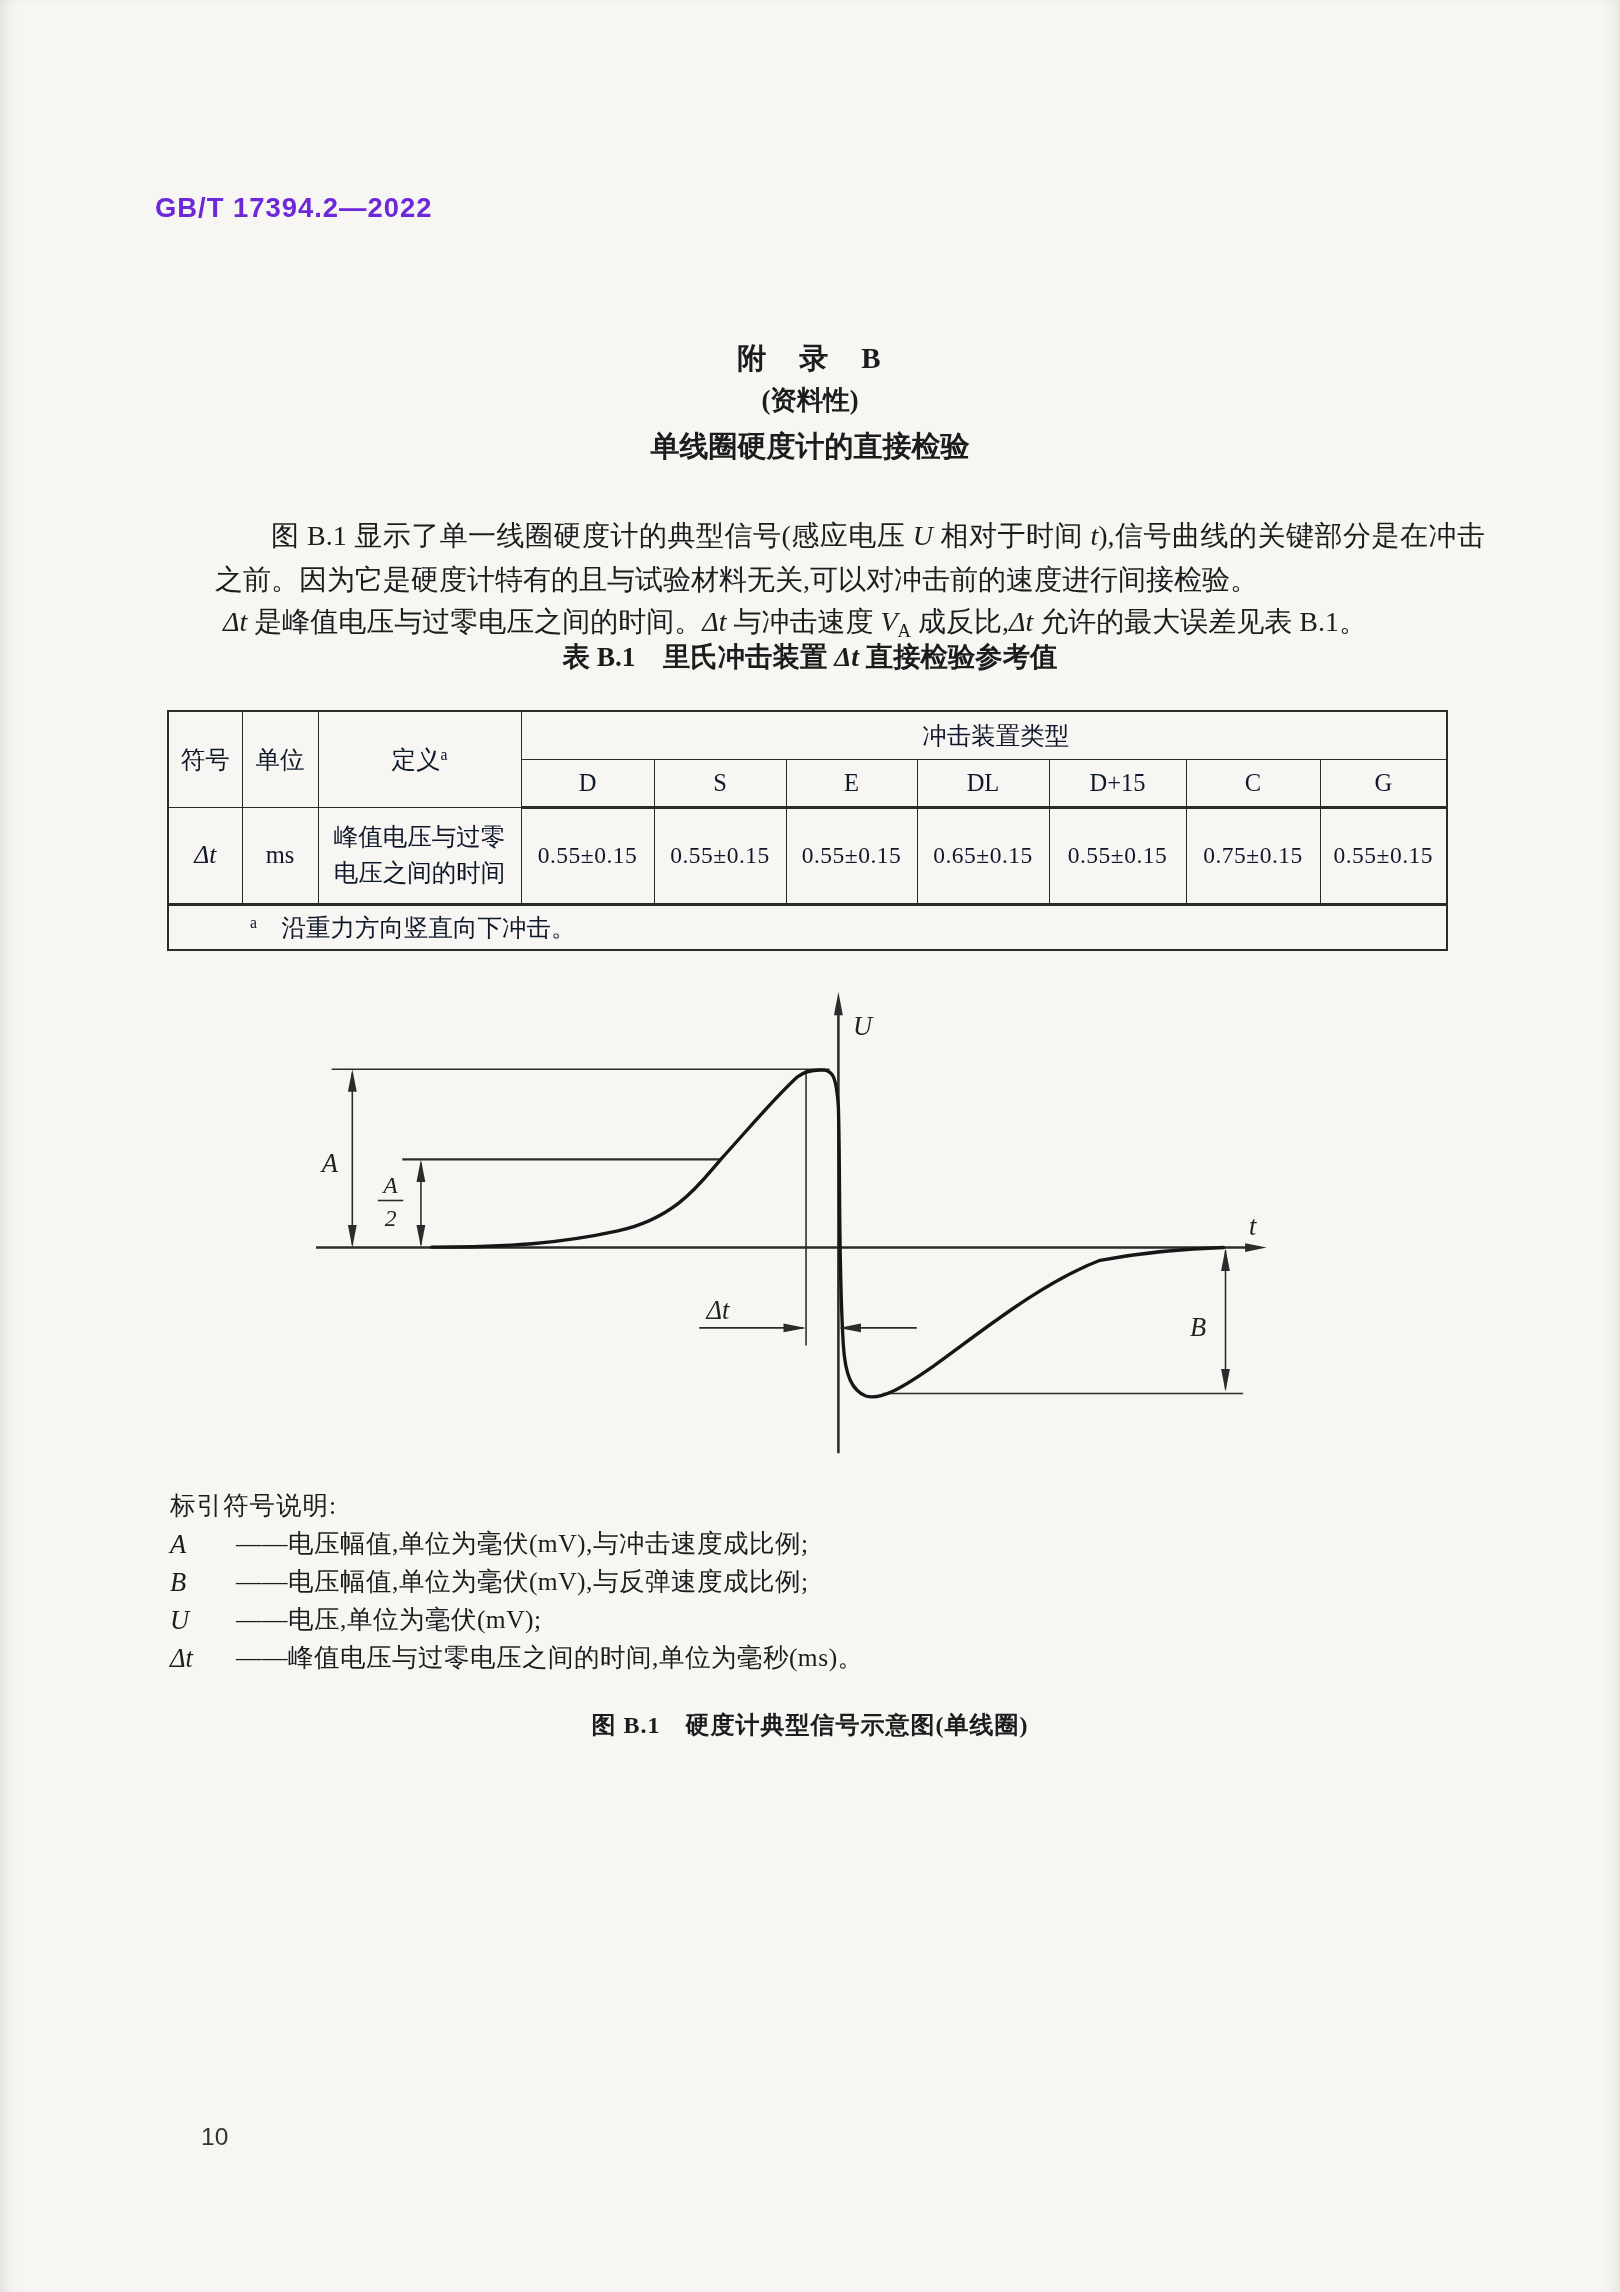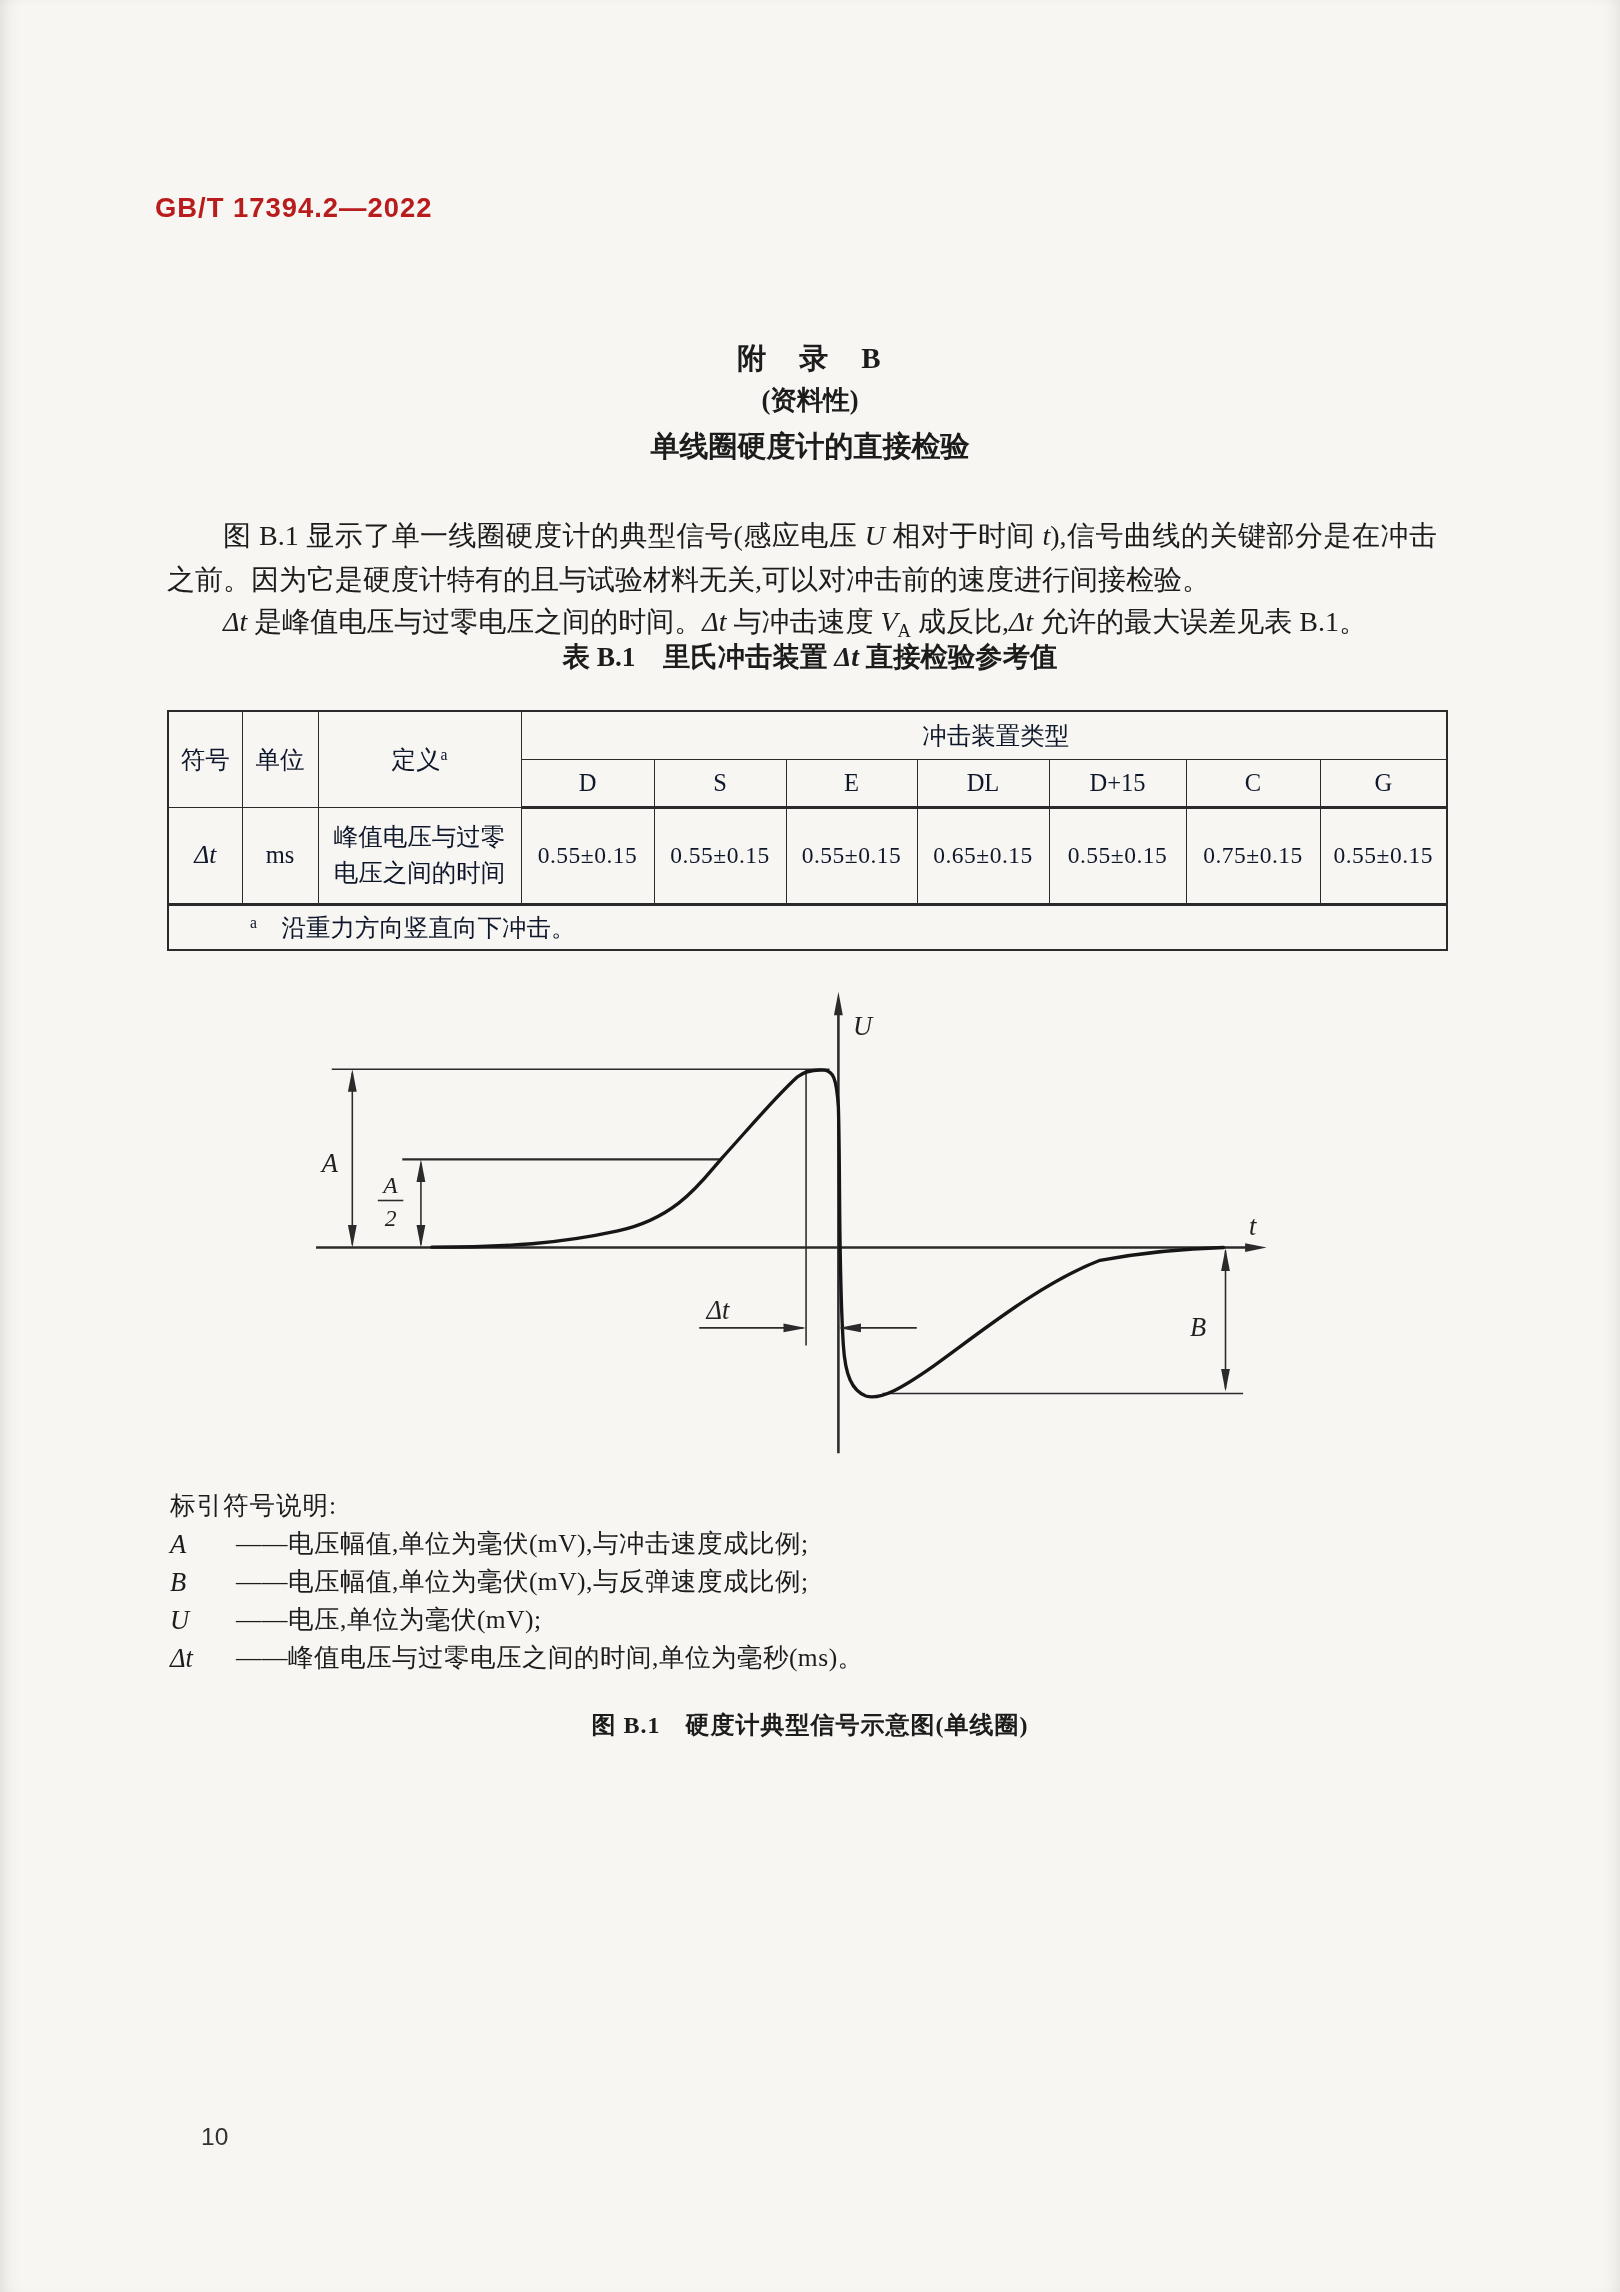--- a/index.html
+++ b/index.html
@@ -9,32 +9,32 @@
     background:#f7f6f3;
     box-shadow:inset 13.7px 0 21.6px -15.7px rgba(0,0,0,.18), inset -13.7px 0 21.6px -15.7px rgba(0,0,0,.14);
     font-family:"Liberation Serif","DejaVu Serif",serif;
     color:#1c1c1c;
     overflow:hidden;
   }
   .abs{position:absolute;}
   .doc-code{
     left:155px;top:192px;
     font-family:"Liberation Sans","DejaVu Sans",sans-serif;
-    font-weight:bold;font-size:27.4px;letter-spacing:1px;color:#b91c1c;
+    font-weight:bold;font-size:27.4px;letter-spacing:1px;color:#6d28d9;
   }
   .center-line{left:0;width:1620px;text-align:center;}
   .app-title{top:339px;font-size:29px;font-weight:bold;letter-spacing:2px;}
   .app-subtitle{top:382px;font-size:26.5px;font-weight:bold;}
   .app-heading{top:427px;font-size:29px;font-weight:bold;}
   .body-copy{
     left:167px;width:1270px;
     font-size:28px;line-height:44px;
     text-align:justify;text-justify:inter-ideograph;
   }
-  .p1{top:486px;}
+  .p1{top:486px;margin-left:48px;}
   .p2{top:572px;}
   .indent{text-indent:2em;}
   .it{font-style:italic;font-family:"Liberation Serif","DejaVu Serif",serif;}
   .vsub{font-size:18.6px;vertical-align:-5.9px;}
   .tbl-caption{top:639px;font-size:27.4px;font-weight:bold;}
   
   table.ref{
     position:absolute;left:167px;top:710px;
     width:1281px;height:239px;
     border-collapse:collapse;table-layout:fixed;

